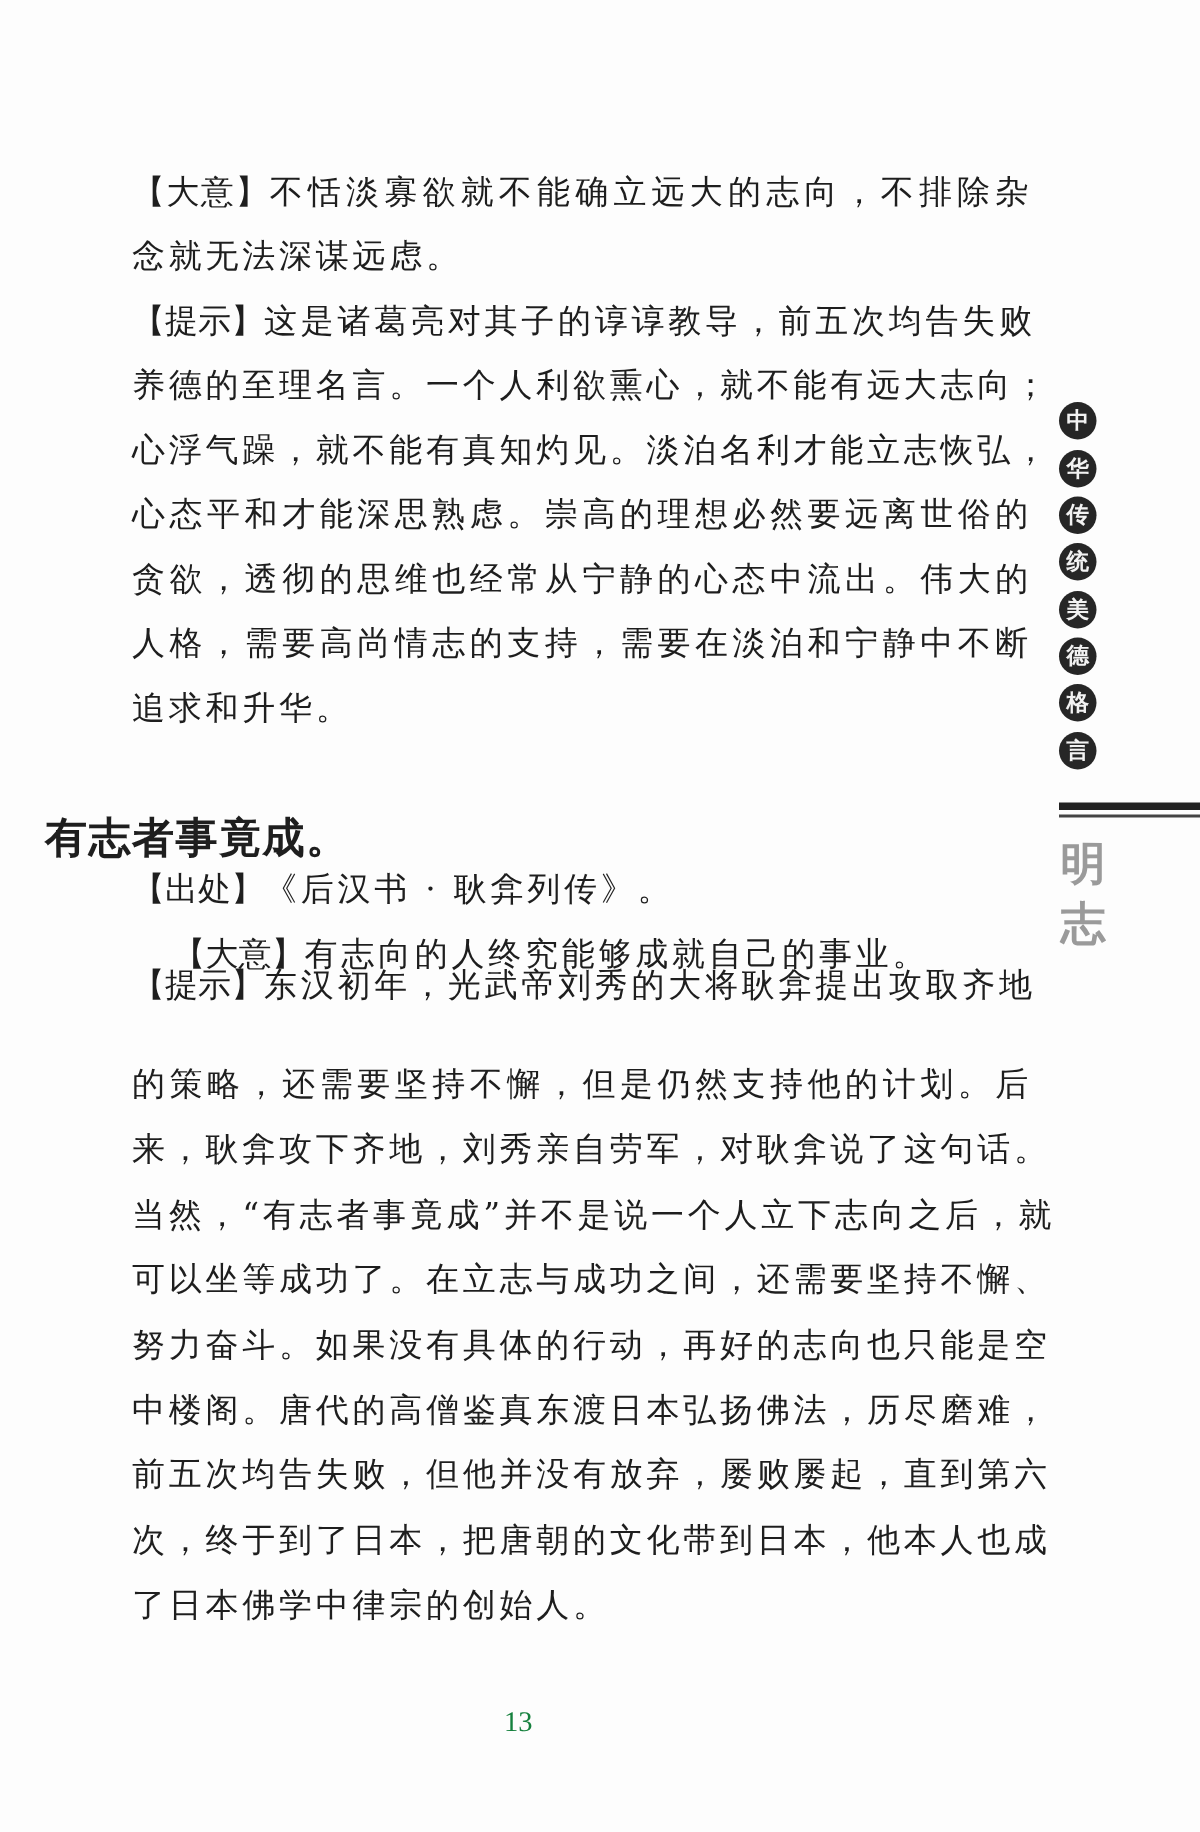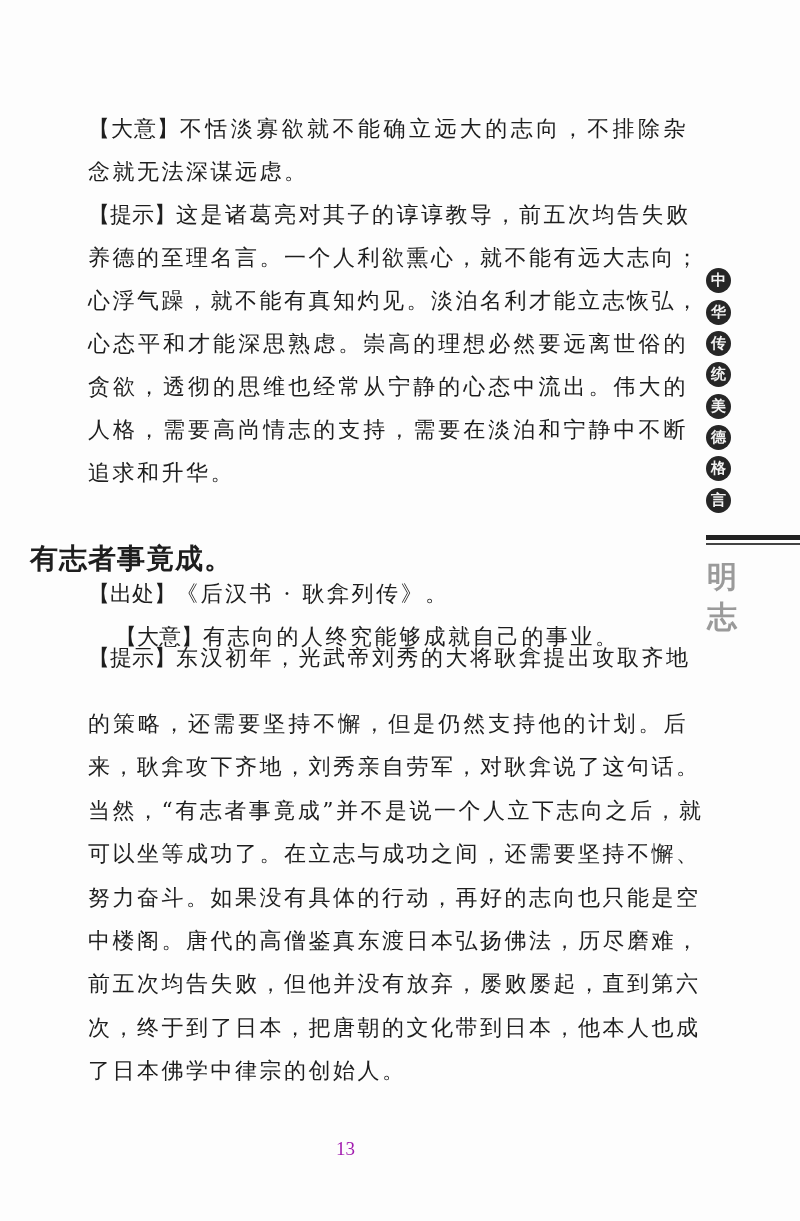--- a/index.html
+++ b/index.html
@@ -25,21 +25,21 @@
     font-family: "DejaVu Sans", "Liberation Sans", sans-serif; font-weight: bold;
   }
   .rule-thick { position: absolute; left: 0; top: 535px; width: 94px; height: 5px; background: #222; }
   .rule-thin { position: absolute; left: 0; top: 543px; width: 94px; height: 2px; background: #444; }
   .chapter {
     position: absolute; left: 0; width: 32px; font-size: 30px; line-height: 38px; text-align: center;
     color: #9a9a9a; font-family: "DejaVu Sans", "Liberation Sans", sans-serif; font-weight: bold;
   }
   .page-num {
     position: absolute; left: 336px; top: 1138px; font-size: 19px;
-    font-family: "Liberation Serif", "DejaVu Serif", serif; color: #a21caf;
+    font-family: "Liberation Serif", "DejaVu Serif", serif; color: #15803d;
   }
 </style>
 </head>
 <body>
 
 <div class="line" style="top:114px;">
   <span class="tag">【大意】</span><span>不恬淡寡欲就不能确立远大的志向，不排除杂</span>
 </div>
 <div class="line last" style="top:157px;">念就无法深谋远虑。</div>
 

